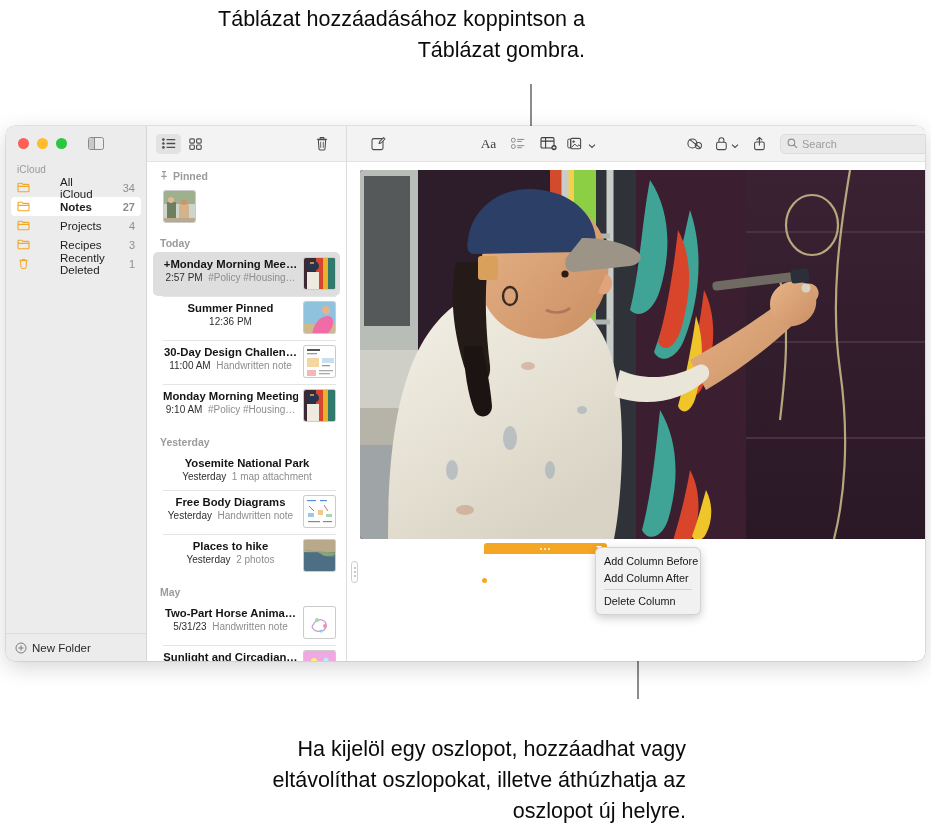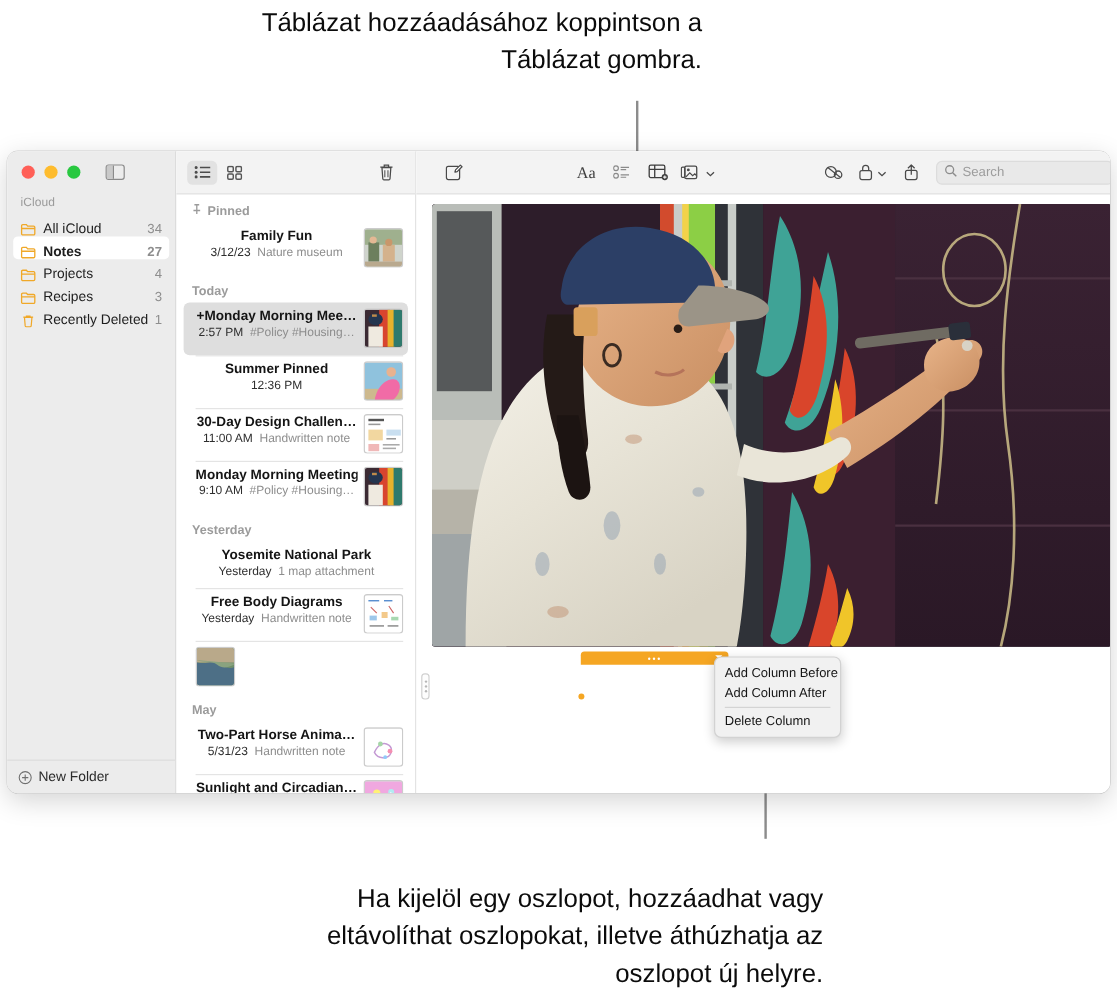--- a/index.html
+++ b/index.html
@@ -75,27 +75,28 @@
     content: ""; position: absolute;
     left: 0; top: 0; bottom: 0; width: 4.6px;
     background: #c9c9c9;
   }
   .sb-section {
     font-size: 10px; color: #9a9a9a;
     padding: 14px 0 3px 11px;
     letter-spacing: 0.1px;
   }
   .sb-item {
-    display: flex; align-items: flex-end;
+    display: flex; align-items: center;
     height: 19px;
     margin: 0 5px;
     padding: 0 6px;
     border-radius: 4px;
     font-size: 11.5px;
     color: #1d1d1d;
+    gap: 24px;
   }
   .sb-item.selected { background: #ffffff; font-weight: bold; }
   .sb-ico { width: 13px; margin-right: 6px; display:flex; align-items:center; }
   .sb-label { flex: 1; }
   .sb-count { font-size: 11px; color: #8e8e8e; }
   #new-folder {
     position: absolute;
     left: 0; right: 0; bottom: 0;
     height: 28px;
     display: flex; align-items: center;
@@ -433,27 +434,20 @@
         <div class="group-head">
           <span>
             <svg width="8" height="9" viewBox="0 0 8 9">
                 <path d="M2 0.6h4M4 1v4.2M1.2 5.4h5.6M4 5.6v2.8" stroke="#9b9b9b" stroke-width="1.1" fill="none"></path>
               </svg>
           </span>
           <span>Pinned</span>
         </div>
         <div class="note-row nosep">
 
-          <div class="note-text">
-            <div class="note-title">Family Fun</div>
-            <div class="note-sub">
-              <span class="date">3/12/23</span>
-              &nbsp;<span>Nature museum</span>
-            </div>
-          </div>
           <div class="thumb">
             <svg width="33" height="33" viewBox="0 0 33 33">
                 <rect width="33" height="33" fill="#cfd4cc"></rect>
                 <rect y="0" width="33" height="13" fill="#9fb08e"></rect>
                 <rect x="3" y="11" width="9" height="16" fill="#6d7f5e"></rect>
                 <circle cx="7" cy="9" r="3" fill="#e3b894"></circle>
                 <rect x="15" y="13" width="10" height="14" fill="#d4b28c"></rect>
                 <circle cx="20" cy="11" r="3" fill="#c9976b"></circle>
                 <rect y="27" width="33" height="6" fill="#b9a98e"></rect>
               </svg>
@@ -578,20 +572,27 @@
                 <rect x="4" y="17" width="6" height="4" fill="#9ec7ea"></rect>
                 <rect x="14" y="14" width="5" height="5" fill="#f3c98b"></rect>
                 <rect x="22" y="18" width="6" height="3" fill="#a8d8b0"></rect>
                 <rect x="4" y="25" width="12" height="1.2" fill="#888"></rect>
                 <rect x="19" y="25" width="9" height="1.2" fill="#888"></rect>
               </svg>
           </div>
         </div>
         <div class="note-row">
           <span class="sep"></span>
+          <div class="note-text">
+            <div class="note-title">Places to hike</div>
+            <div class="note-sub">
+              <span class="date">Yesterday</span>
+              &nbsp;<span>2 photos</span>
+            </div>
+          </div>
           <div class="thumb">
             <svg width="33" height="33" viewBox="0 0 33 33">
                 <rect width="33" height="33" fill="#6f8f6a"></rect>
                 <path d="M0 0h33v12H0z" fill="#b9a98a"></path>
                 <path d="M0 12c8 2 14-2 20 2s10 3 13 1v18H0z" fill="#4d6f86"></path>
                 <path d="M0 10c6 3 12 0 17 4s10 2 16-1" fill="#8aa37f"></path>
               </svg>
           </div>
         </div>
 

